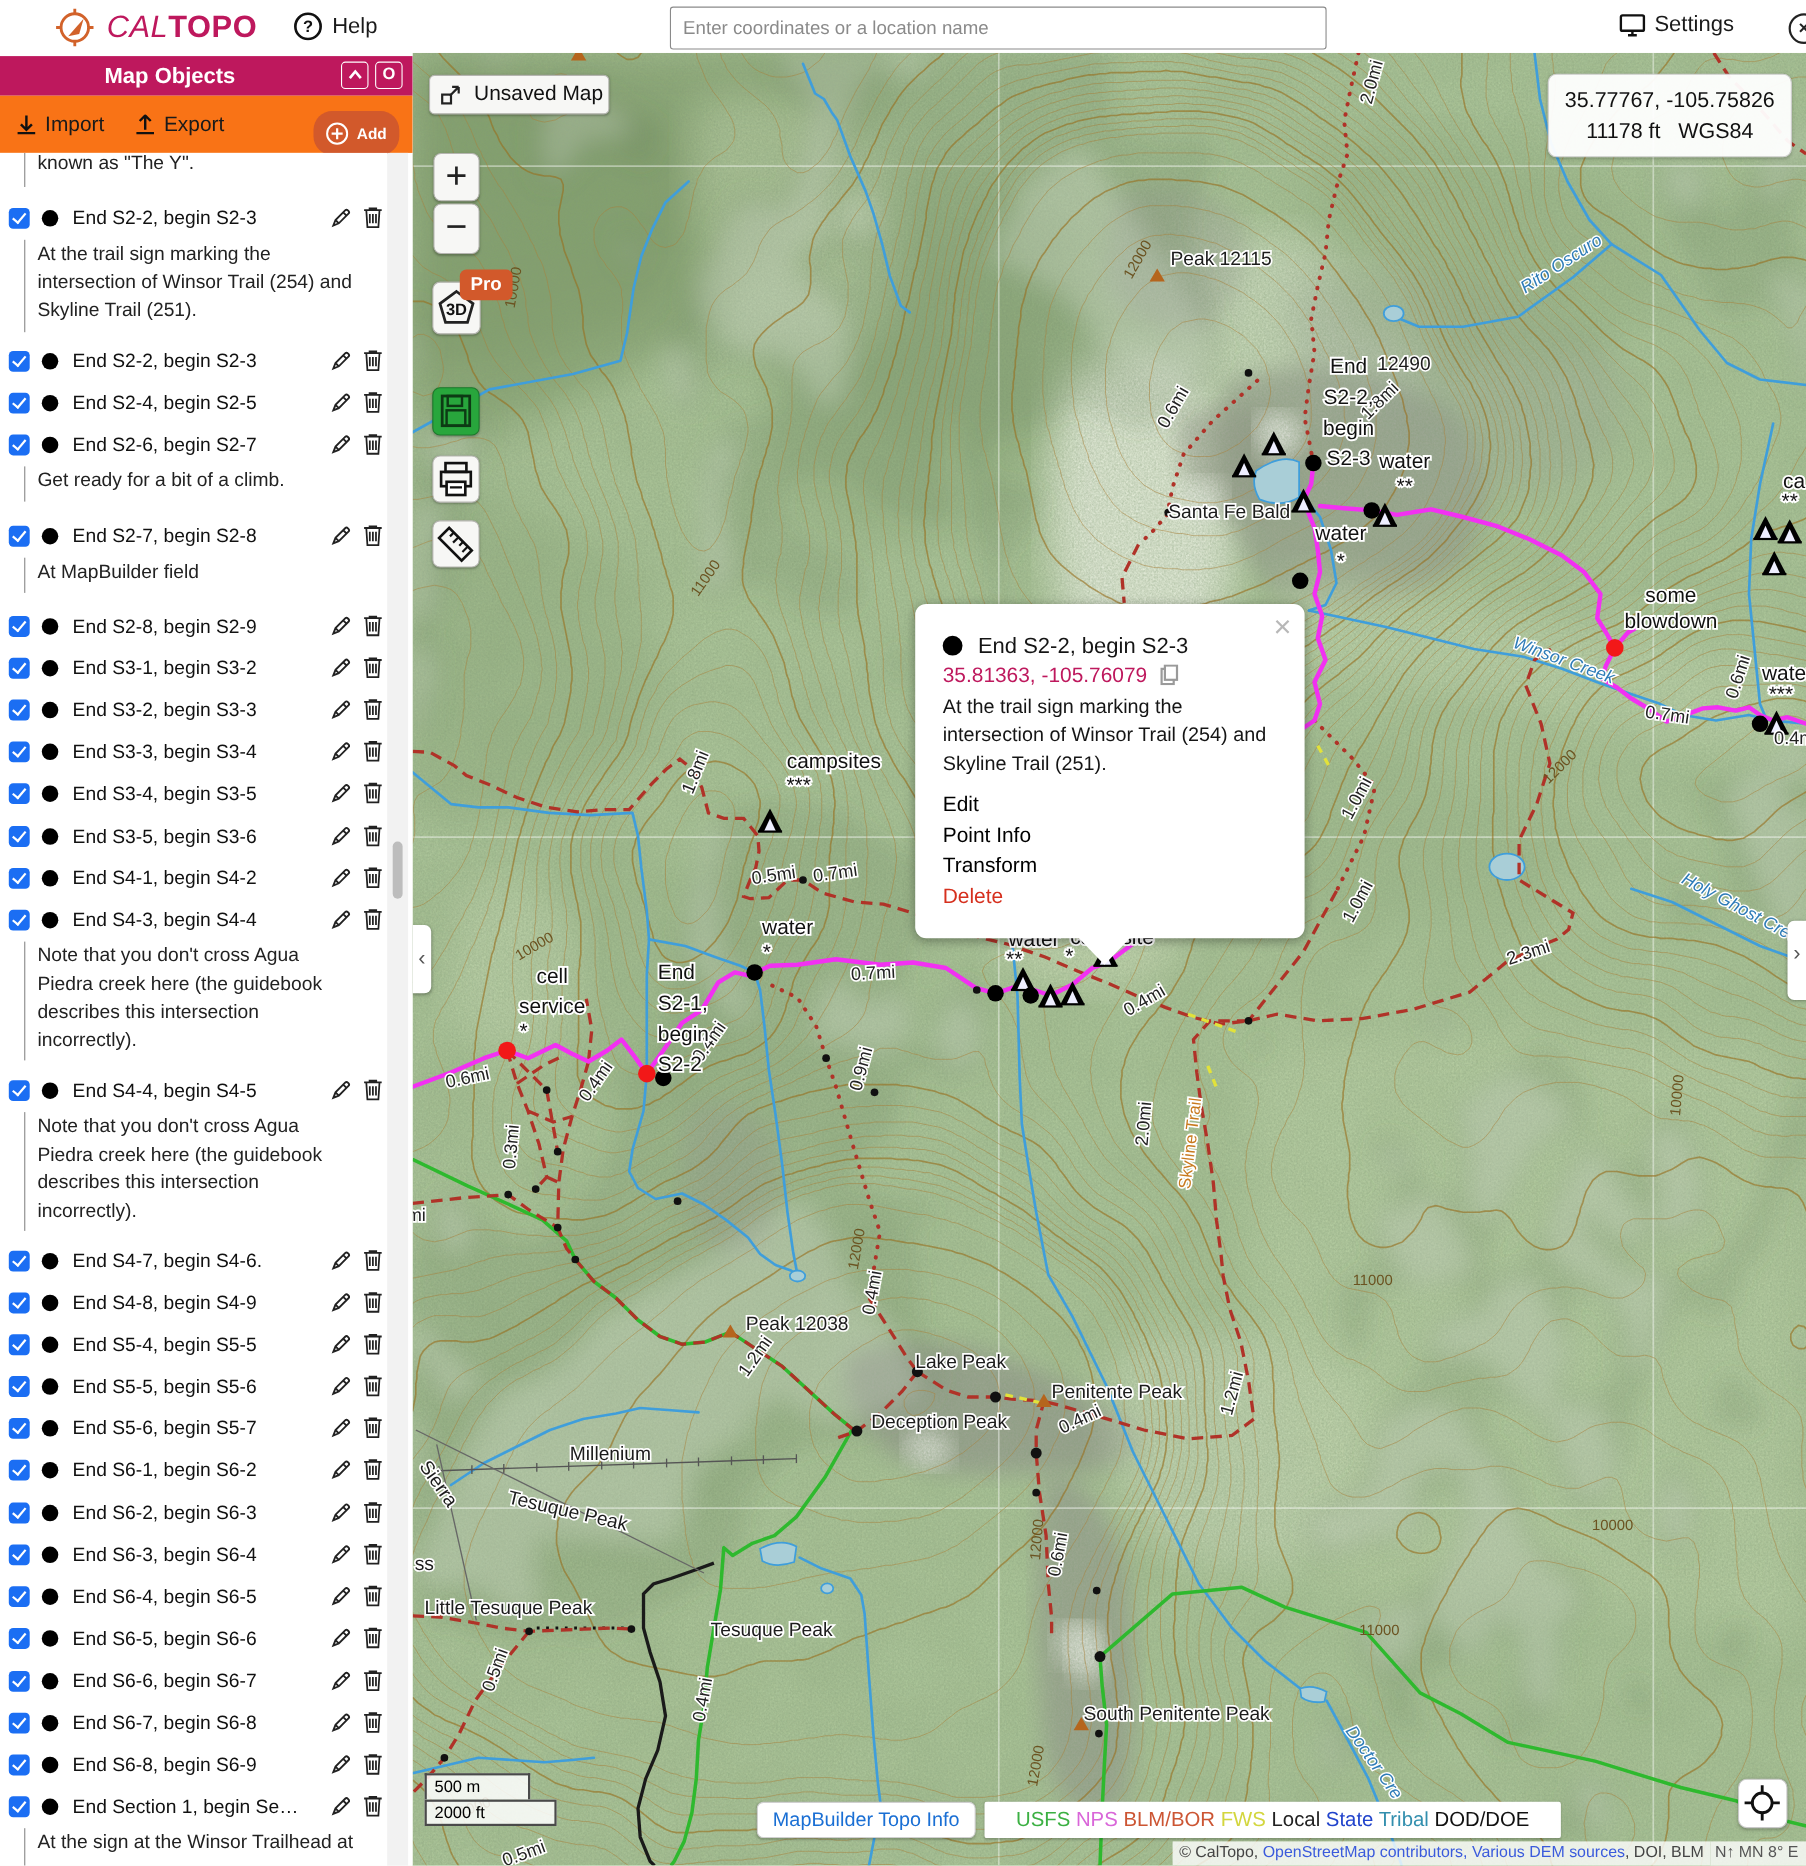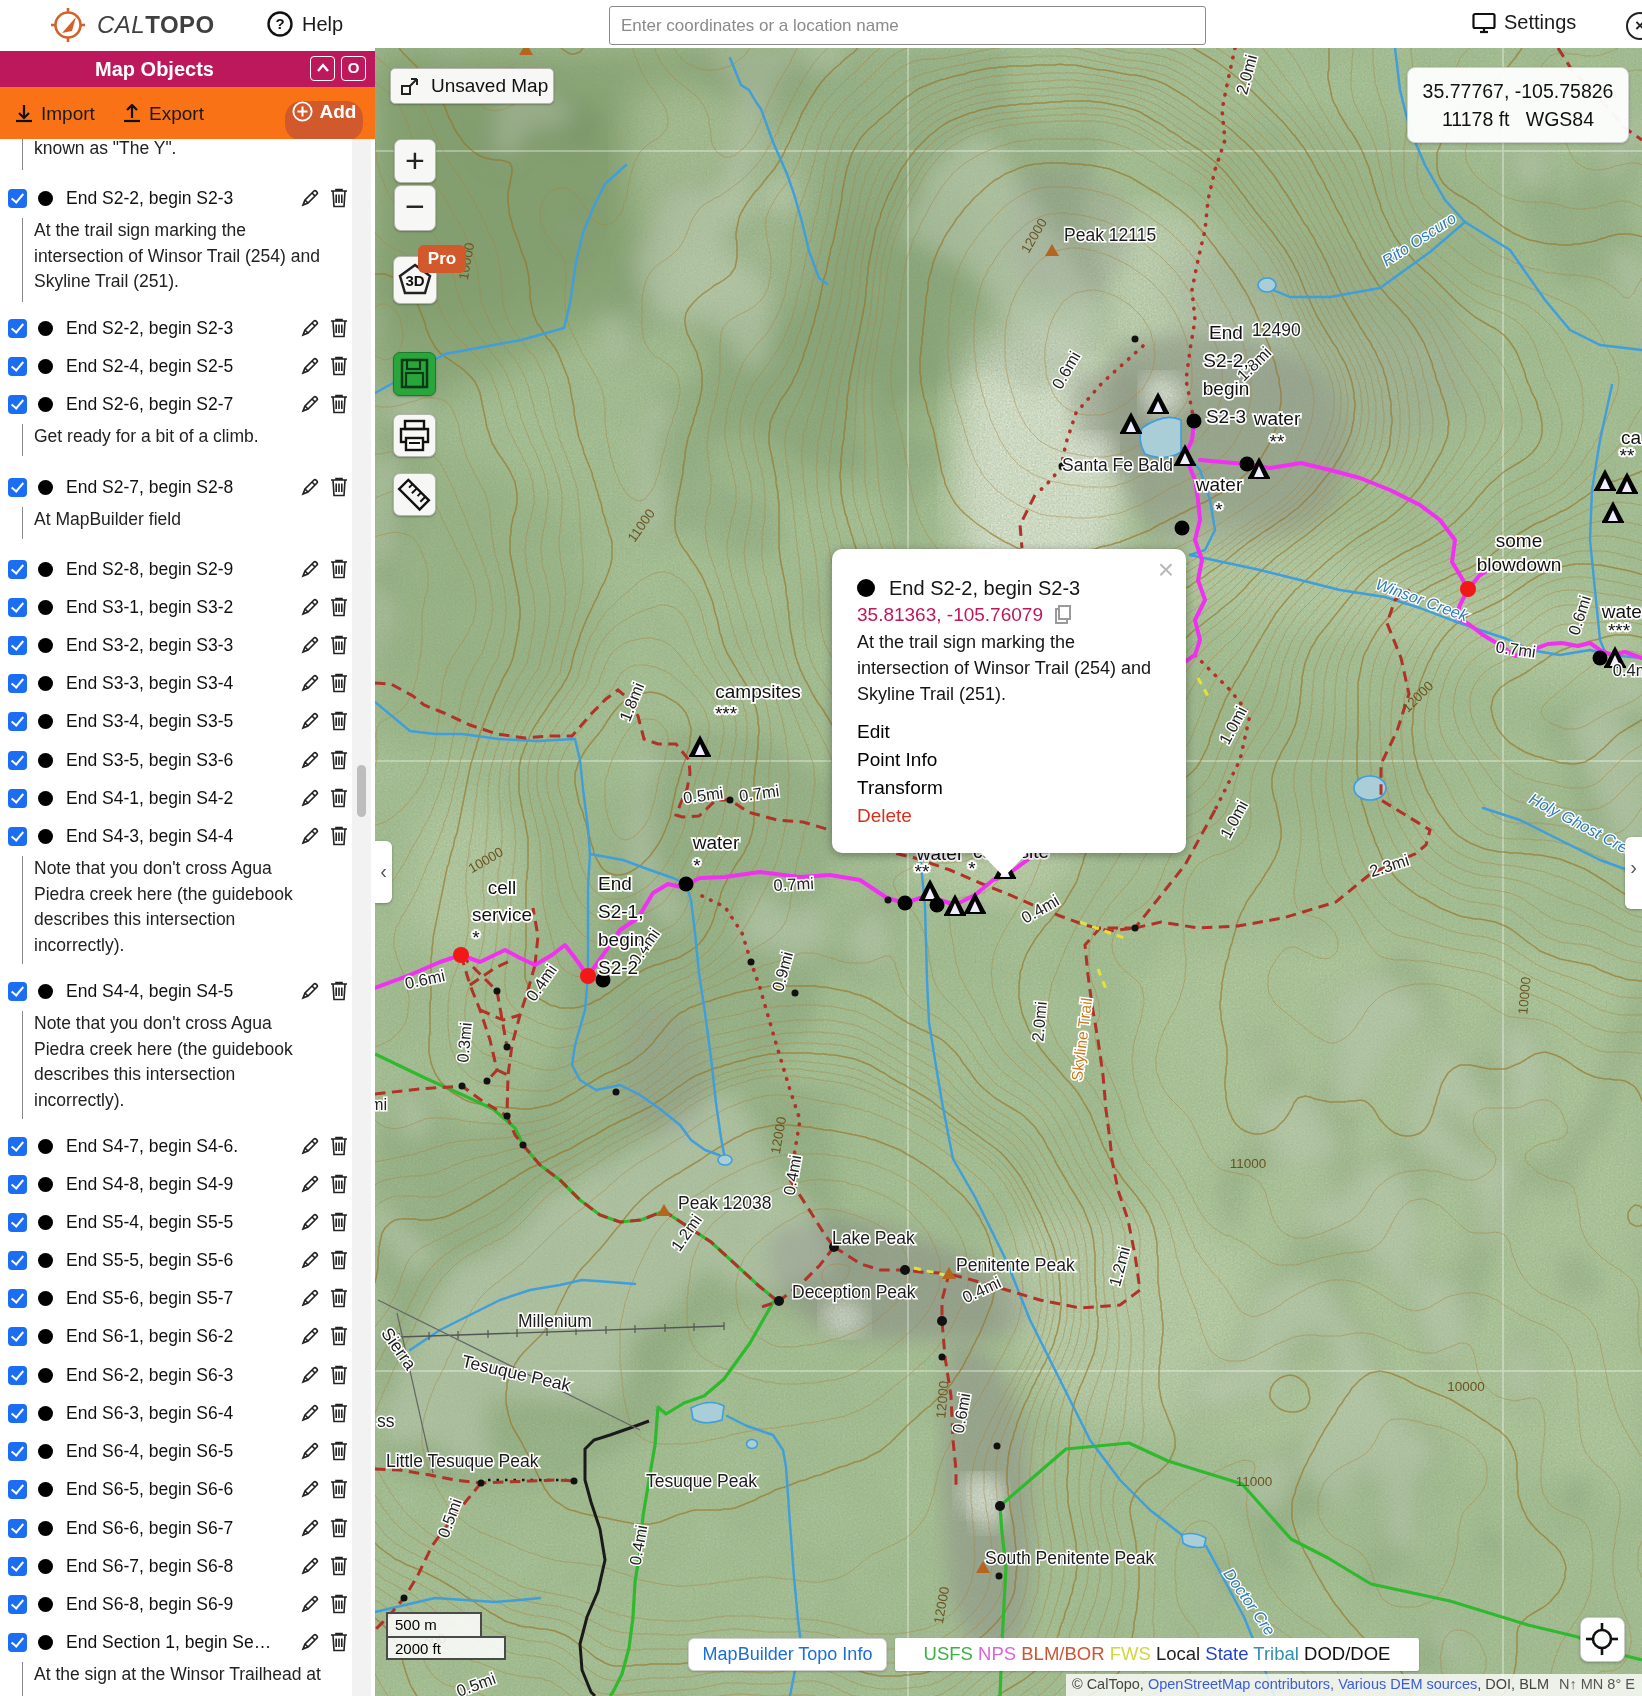--- a/index.html
+++ b/index.html
@@ -1,29 +1,29 @@
 <!DOCTYPE html>
 <html><head><meta charset="utf-8"><style>
 *{margin:0;padding:0;box-sizing:border-box}
 html,body{width:1642px;height:1696px;overflow:hidden;font-family:"Liberation Sans",sans-serif;background:#fff}
 #topbar{position:absolute;left:0;top:0;width:1642px;height:48px;background:#fff;z-index:30}
 .logo{position:absolute;left:48px;top:7px;display:flex;align-items:center}
-.logoword{font-size:24px;letter-spacing:.5px;color:#404040;margin-left:9px}
+.logoword{font-size:28px;letter-spacing:.5px;color:#be185d;margin-left:9px}
 .logoword .cal{font-weight:400;font-style:italic}
 .logoword .topo{font-weight:700;font-style:normal}
 .help{position:absolute;left:267px;top:11px;font-size:20px;color:#1a1a1a;display:flex;align-items:center;gap:9px}
 .search{position:absolute;left:609px;top:6px;width:597px;height:39px;border:1px solid #8a8a8a;border-radius:3px;font-size:17px;color:#8a8a8a;padding-left:11px;display:flex;align-items:center;background:#fff}
 .settings{position:absolute;left:1472px;top:11px;font-size:20px;color:#1a1a1a;display:flex;align-items:center;gap:8px}
 .cutcirc{position:absolute;left:1626px;top:12px;width:28px;height:28px;border:2.5px solid #222;border-radius:50%;color:#222;font-size:17px;text-align:center;line-height:24px;font-weight:700}
 #sidebar{position:absolute;left:0;top:48px;width:375px;bottom:0;background:#fff;z-index:25}
 #sbhead{position:absolute;left:0;top:3px;width:375px;height:36px;background:#be185d;color:#fff;font-size:20px;font-weight:700;text-align:center;line-height:36px;padding-right:66px}
 .sbbtn{position:absolute;top:5px;width:25px;height:25px;border:1.5px solid #fff;border-radius:4px;color:#fff;font-weight:700;text-align:center;font-size:15px;line-height:22px}
 #sbtools{position:absolute;left:0;top:39px;width:375px;height:52px;background:#f97316}
 .imex{position:absolute;top:16px;font-size:19px;color:#1a1a1a;display:flex;align-items:center;gap:7px}
-.addbtn{position:absolute;right:12px;top:14px;width:78px;height:40px;background:#d2592b;border-radius:17px;color:#fff;font-size:19px;font-weight:700;display:flex;align-items:flex-start;justify-content:center;gap:7px}
+.addbtn{position:absolute;right:12px;top:14px;width:78px;height:40px;background:#d2592b;border-radius:17px;color:#fff;font-size:14px;font-weight:700;display:flex;align-items:center;justify-content:center;gap:7px}
 #sblist{position:absolute;left:0;top:91px;width:352px;bottom:0;background:#fff;overflow:hidden}
 #sbscroll{position:absolute;right:4px;top:91px;width:19px;bottom:0;background:#f2f2f2}
 #sbthumb{position:absolute;left:5px;top:626px;width:9px;height:52px;border-radius:5px;background:#bdbdbd}
 .row{position:absolute;left:0;width:352px;height:38px}
 .row .cb{position:absolute;left:8px;top:10px;width:19px;height:19px;background:#1b6ef3;border-radius:4px}
 .row .cb:after{content:"";position:absolute;left:6px;top:2px;width:5px;height:10px;border:solid #fff;border-width:0 2.5px 2.5px 0;transform:rotate(40deg)}
 .row .dot{position:absolute;left:38px;top:12px;width:15px;height:15px;background:#000;border-radius:50%}
 .row .lbl{position:absolute;left:66px;top:9px;font-size:17.5px;color:#111;white-space:nowrap}
 .desc{position:absolute;left:22px;width:300px;font-size:17.5px;color:#222;line-height:25.5px;border-left:1.5px solid #888;padding-left:11px}
 .icoedit{position:absolute;left:300px;top:9px;width:20px;height:20px}

